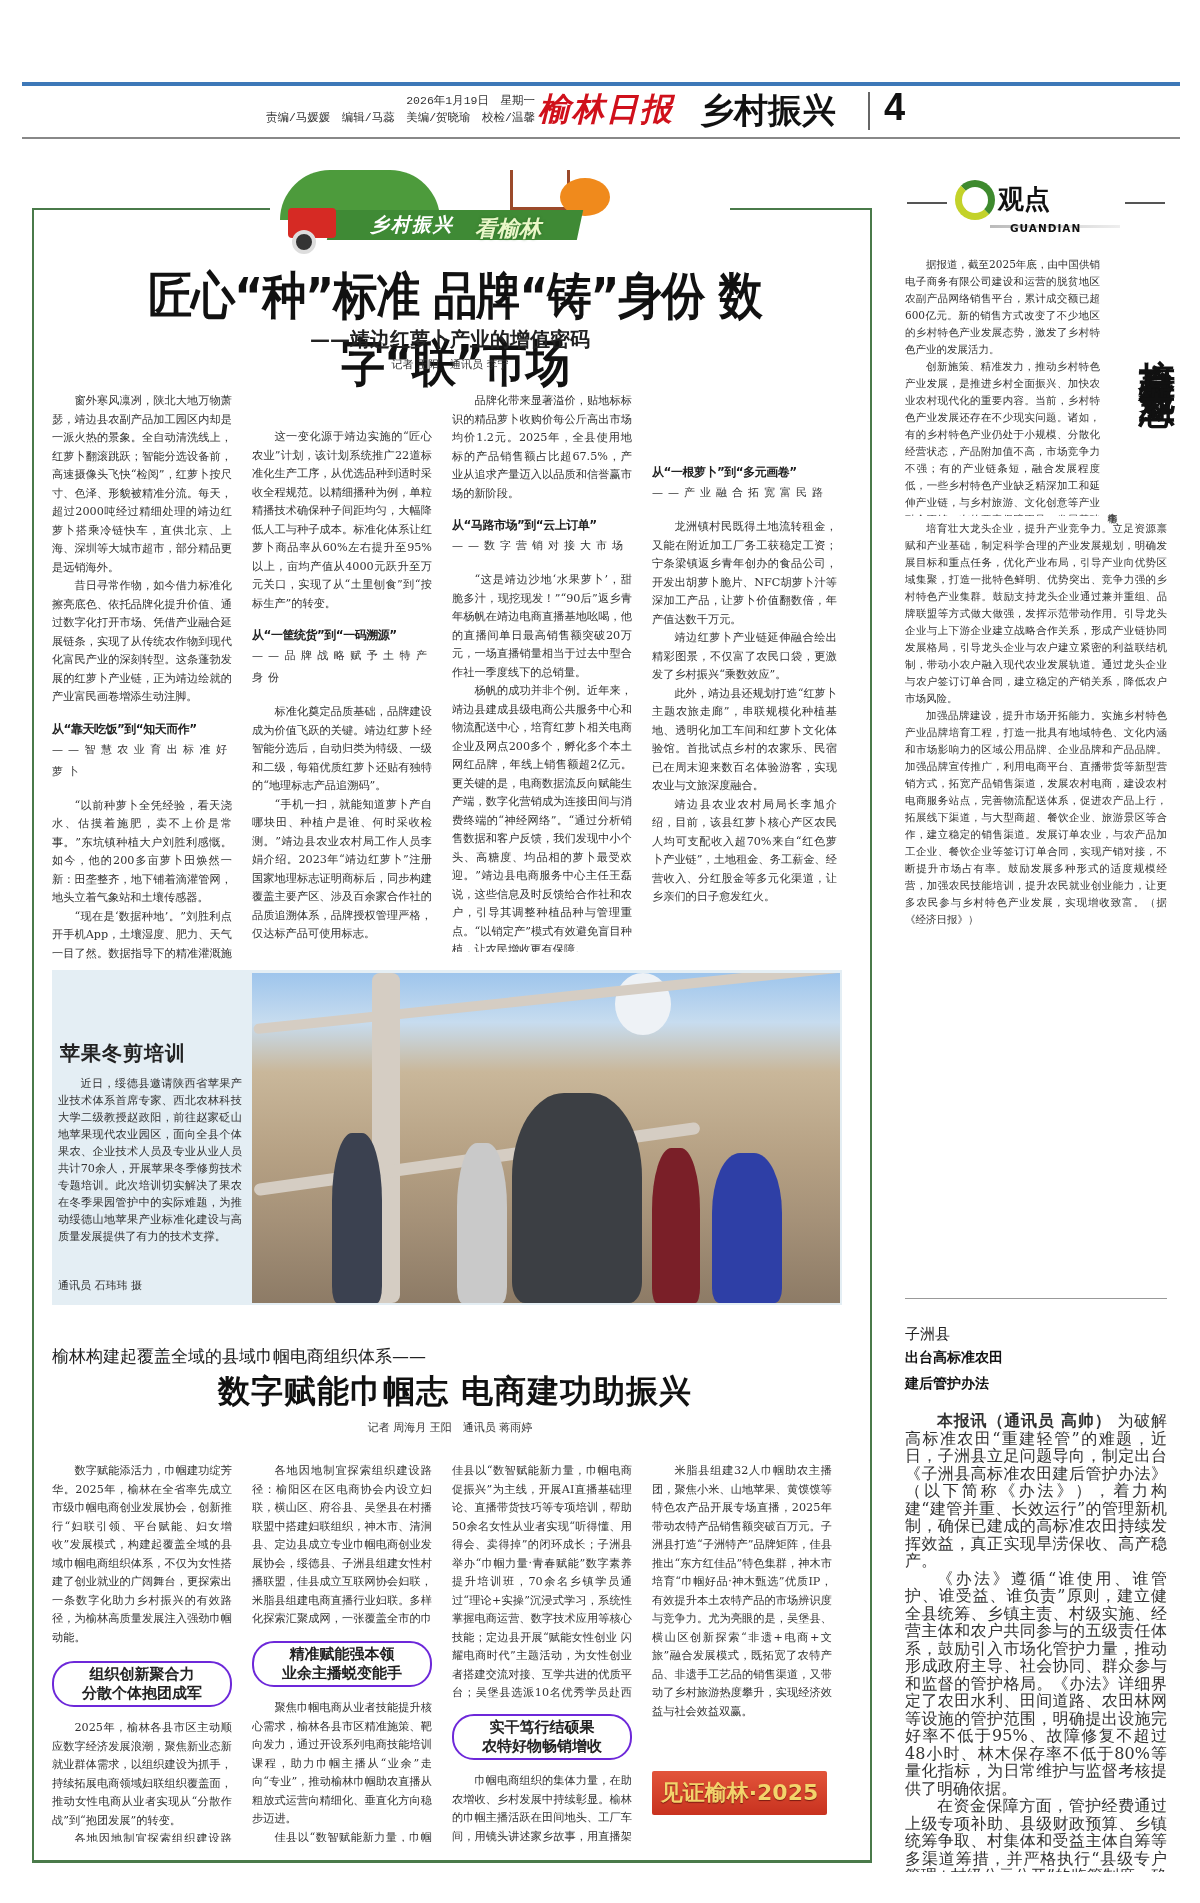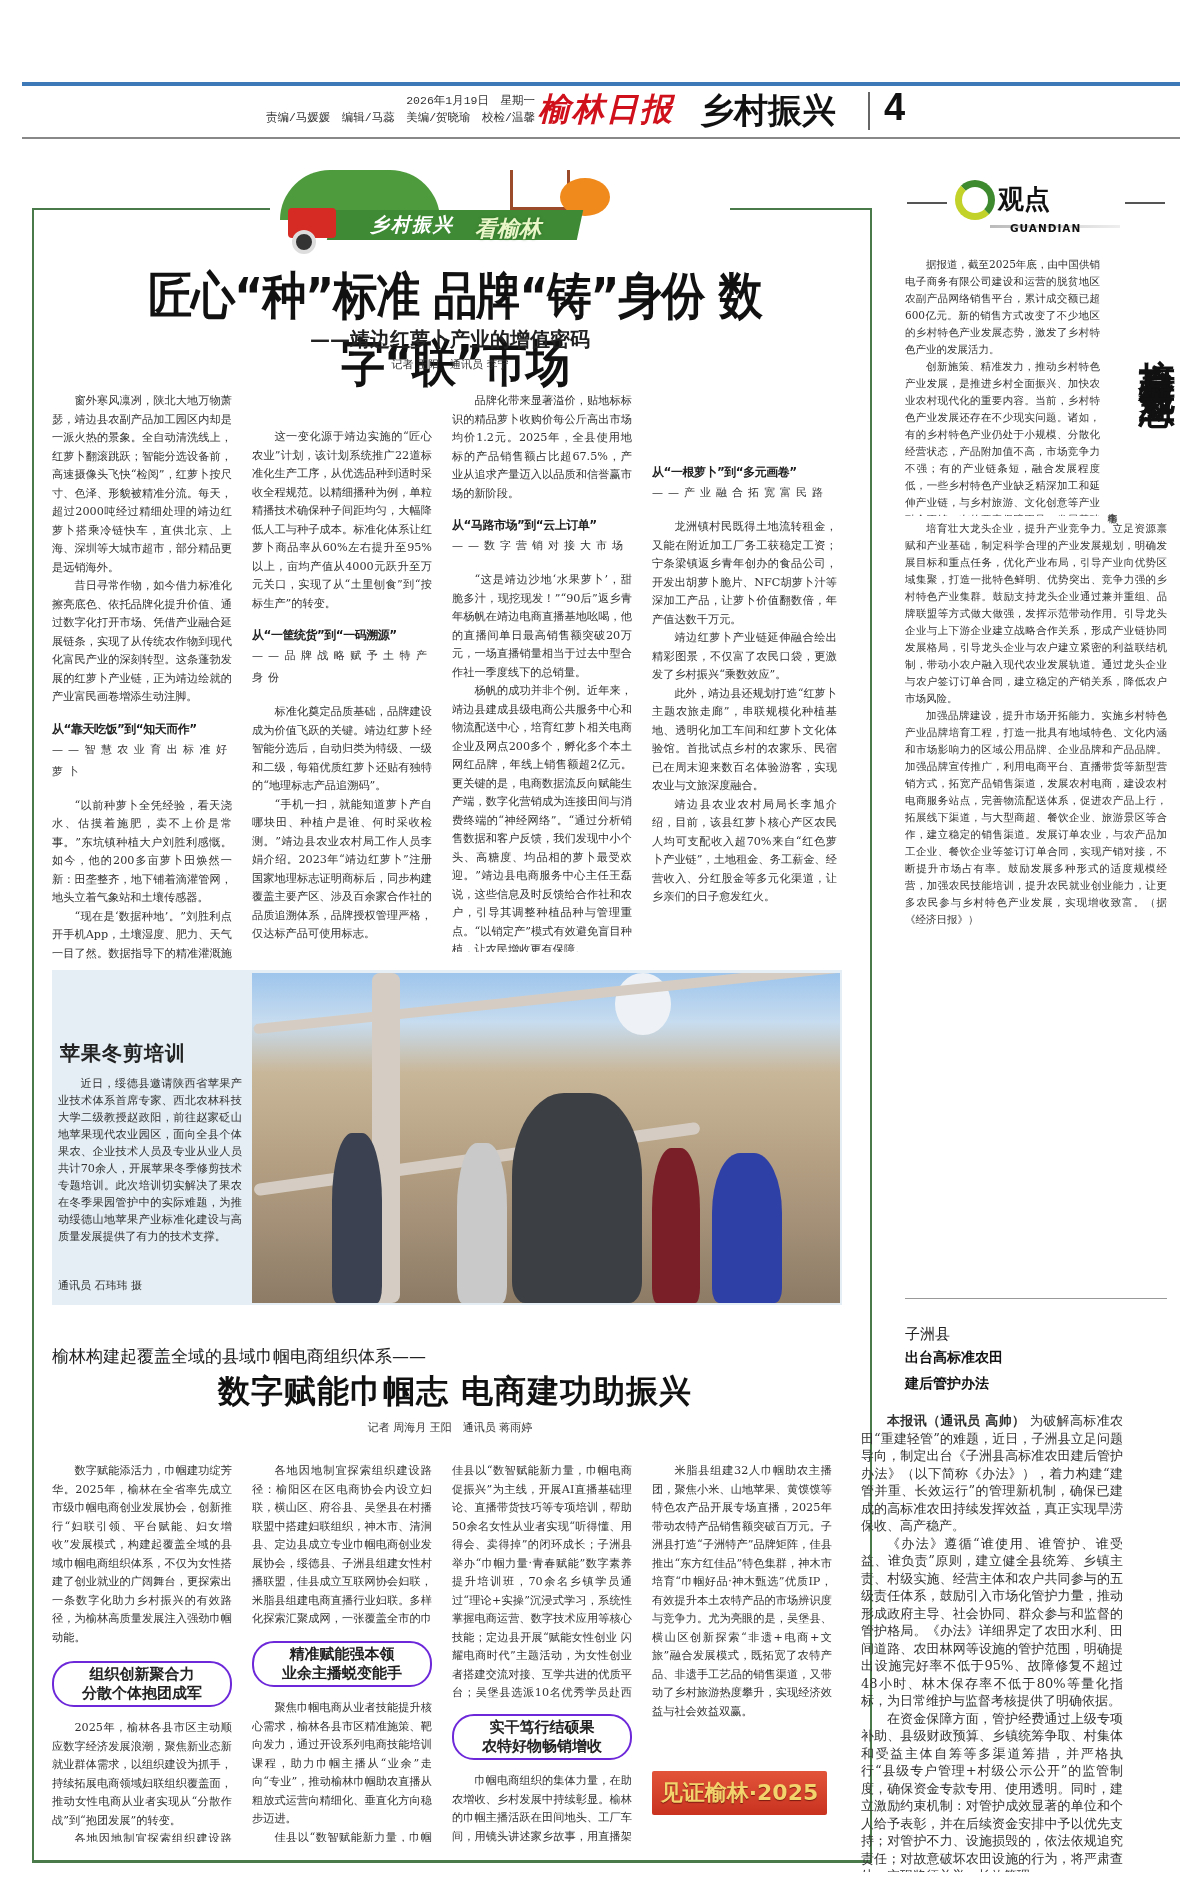--- a/index.html
+++ b/index.html
@@ -208,18 +208,18 @@
   <p>加强品牌建设，提升市场开拓能力。实施乡村特色产业品牌培育工程，打造一批具有地域特色、文化内涵和市场影响力的区域公用品牌、企业品牌和产品品牌。加强品牌宣传推广，利用电商平台、直播带货等新型营销方式，拓宽产品销售渠道，发展农村电商，建设农村电商服务站点，完善物流配送体系，促进农产品上行，拓展线下渠道，与大型商超、餐饮企业、旅游景区等合作，建立稳定的销售渠道。发展订单农业，与农产品加工企业、餐饮企业等签订订单合同，实现产销对接，不断提升市场占有率。鼓励发展多种形式的适度规模经营，加强农民技能培训，提升农民就业创业能力，让更多农民参与乡村特色产业发展，实现增收致富。（据《经济日报》）</p>
 </div>
 
 <div class="abs right-divider"></div>
 
 <div class="abs zz-kicker">子洲县</div>
 <div class="abs zz-title">
   <div>出台高标准农田</div>
   <div>建后管护办法</div>
 </div>
-<div class="col zz-col" style="left:861px; top:1412px; width:262px; height:460px; overflow:hidden; font-size:13px; line-height:17.5px;">
+<div class="col zz-col" style="left:905px; top:1412px; width:262px; height:460px; overflow:hidden; font-size:16px; line-height:17.5px;">
   <p><b style="font-family:'DejaVu Sans',sans-serif;">本报讯（通讯员 高帅）</b> <span>为破解高标准农田“重建轻管”的难题，近日，子洲县立足问题导向，制定出台《子洲县高标准农田建后管护办法》（以下简称《办法》），着力构建“建管并重、长效运行”的管理新机制，确保已建成的高标准农田持续发挥效益，真正实现旱涝保收、高产稳产。</span></p>
   <p>《办法》遵循“谁使用、谁管护、谁受益、谁负责”原则，建立健全县统筹、乡镇主责、村级实施、经营主体和农户共同参与的五级责任体系，鼓励引入市场化管护力量，推动形成政府主导、社会协同、群众参与和监督的管护格局。《办法》详细界定了农田水利、田间道路、农田林网等设施的管护范围，明确提出设施完好率不低于95%、故障修复不超过48小时、林木保存率不低于80%等量化指标，为日常维护与监督考核提供了明确依据。</p>
   <p>在资金保障方面，管护经费通过上级专项补助、县级财政预算、乡镇统筹争取、村集体和受益主体自筹等多渠道筹措，并严格执行“县级专户管理+村级公示公开”的监管制度，确保资金专款专用、使用透明。同时，建立激励约束机制：对管护成效显著的单位和个人给予表彰，并在后续资金安排中予以优先支持；对管护不力、设施损毁的，依法依规追究责任；对故意破坏农田设施的行为，将严肃查处，实现奖惩并举、长效管理。</p>
   <p>此外，《办法》还进一步优化了工程竣工移交机制，明确施工单位的质量保证责任与接收方的日常管护义务，推动项目建设与运营管护无缝衔接，从源头上保障高标准农田的可持续利用。</p>
 </div>
 
 </body></html>

